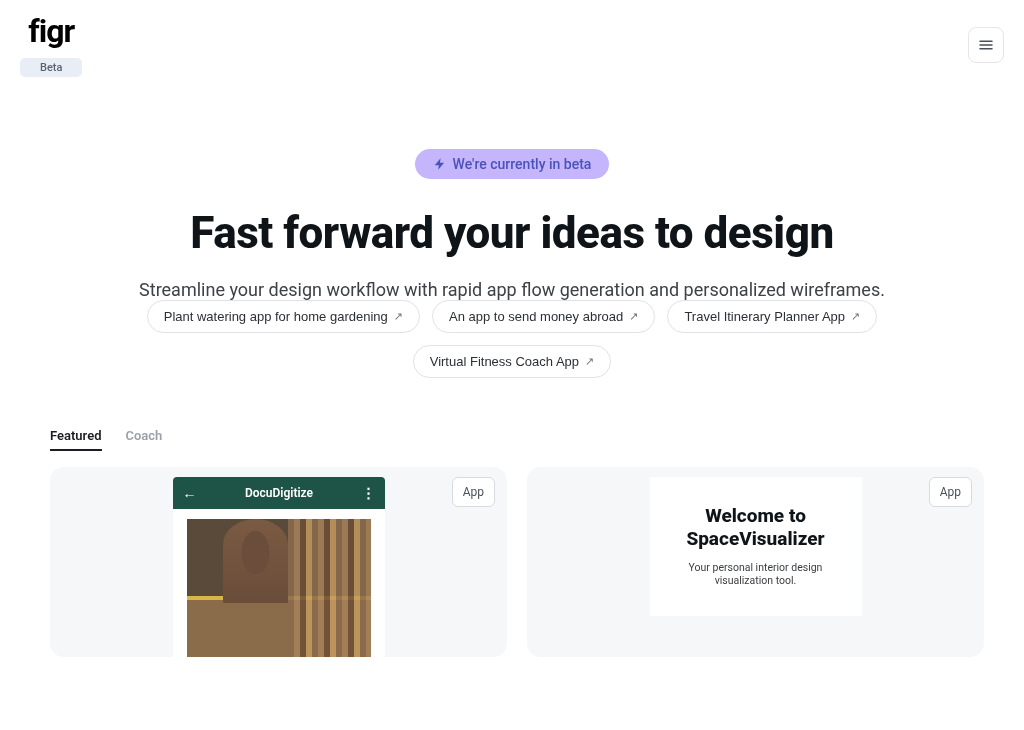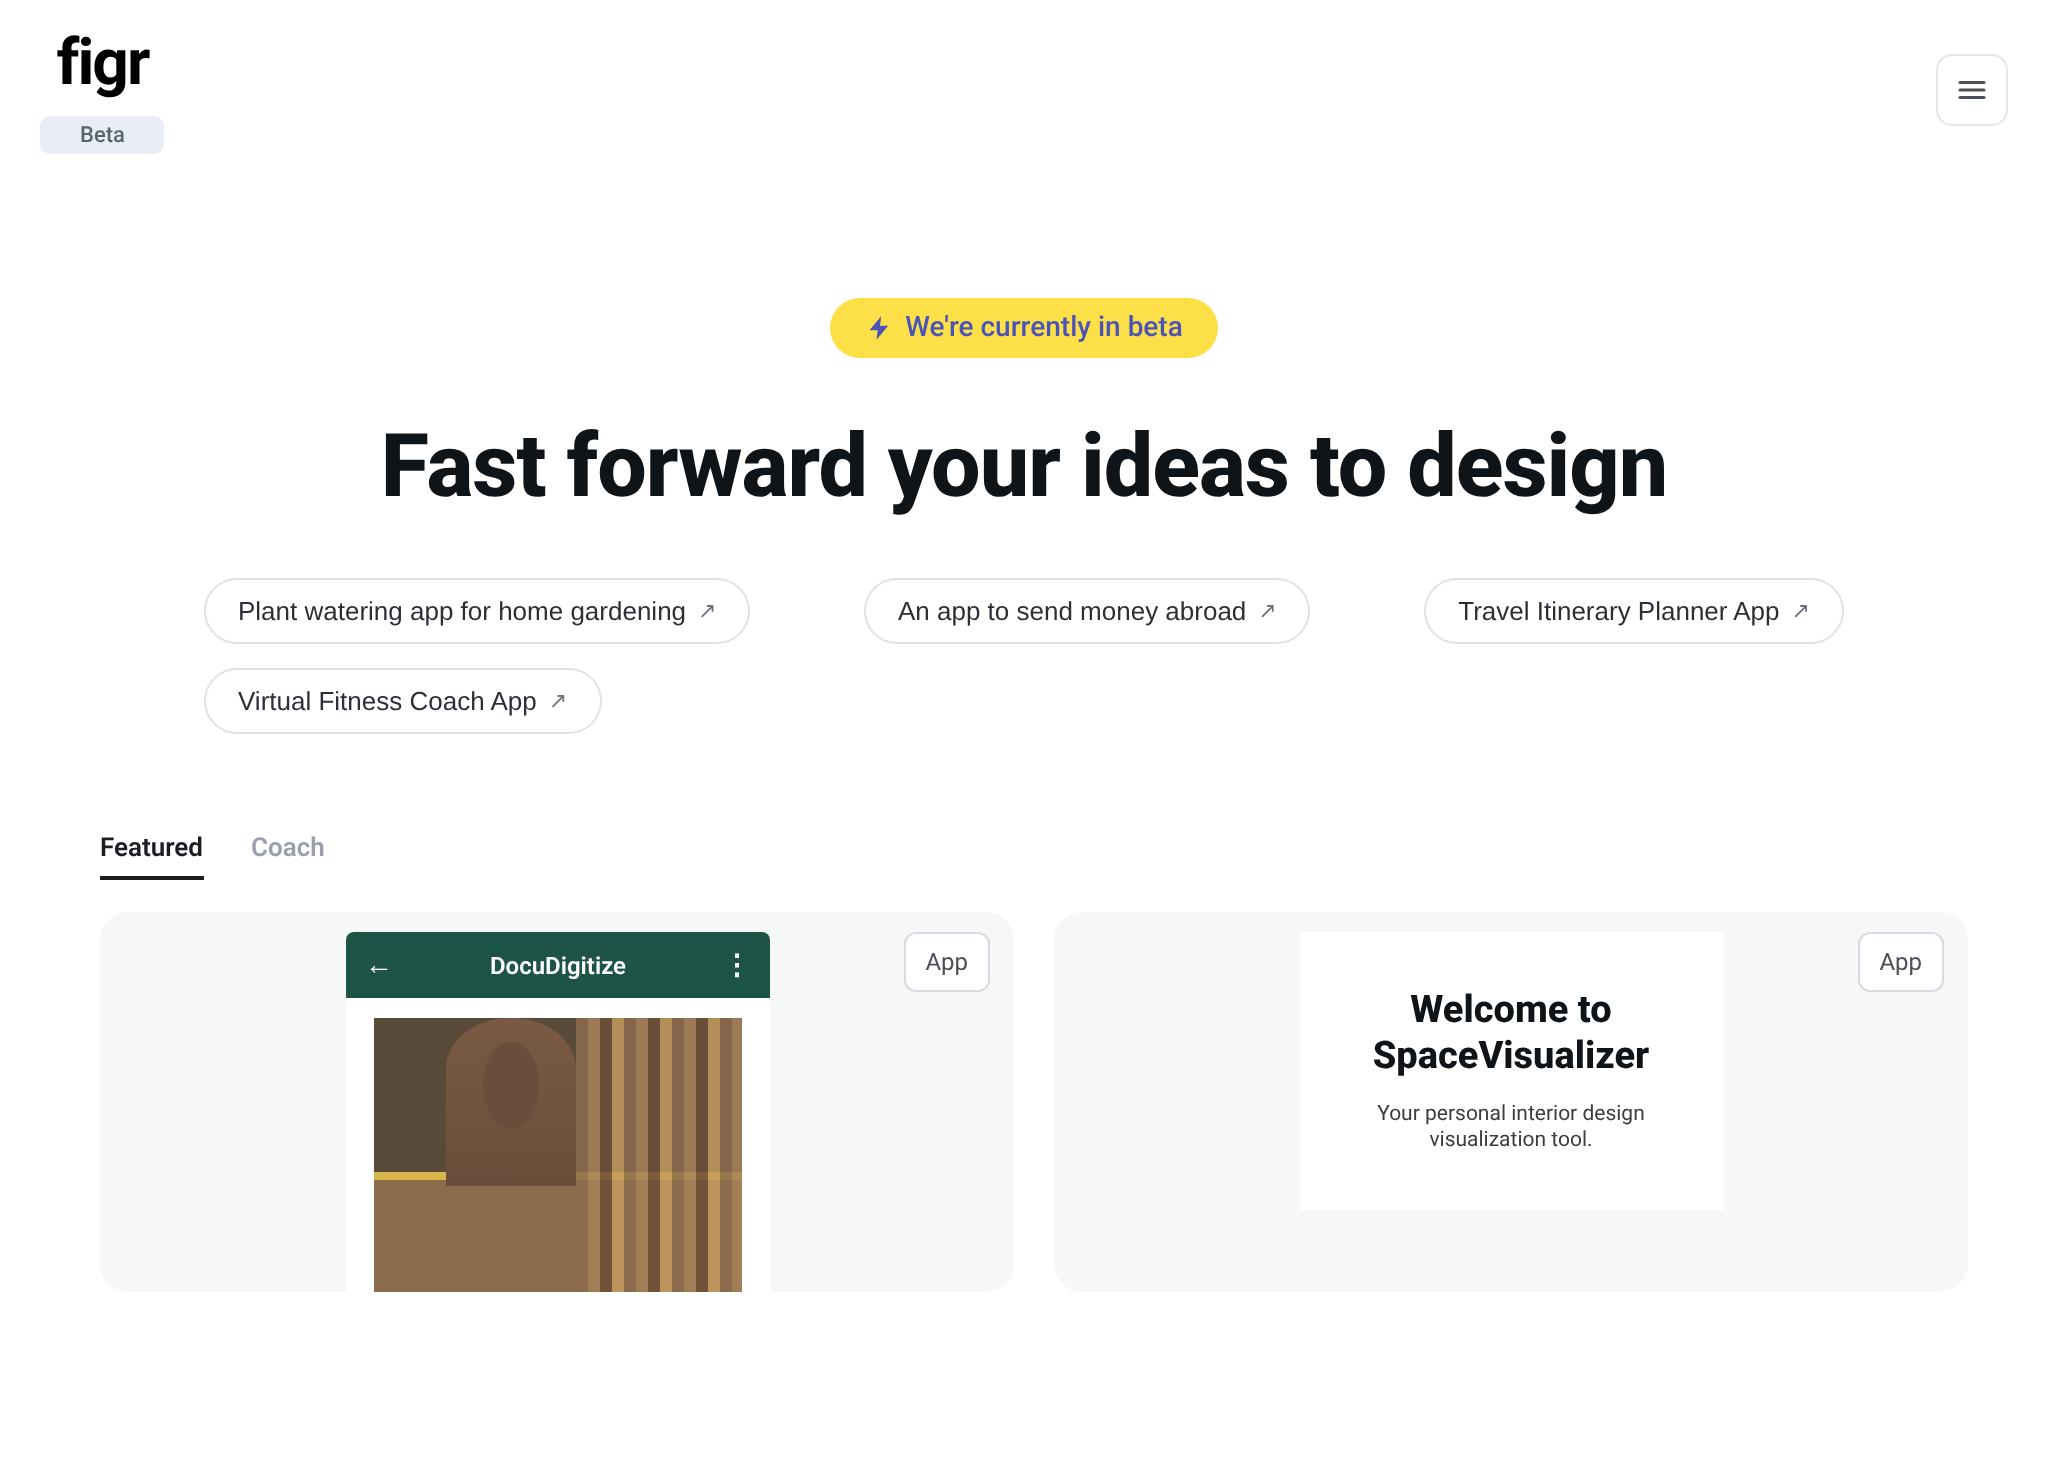--- a/index.html
+++ b/index.html
@@ -42,21 +42,21 @@
       justify-content: center;
       cursor: pointer;
     }
     .hero {
       display: flex;
       flex-direction: column;
       align-items: center;
       padding: 60px 40px 0;
     }
     .beta-pill {
-      background: #fde047;
+      background: #c4b5fd;
       color: #4a53b8;
       font-size: 14px;
       font-weight: 500;
       padding: 7px 18px;
       border-radius: 999px;
       display: flex;
       align-items: center;
       gap: 6px;
     }
     .beta-pill svg { width: 14px; height: 14px; }
@@ -120,25 +120,24 @@
       padding: 10px 20px;
       font-size: 15px;
       font-weight: 600;
       display: flex;
       align-items: center;
       gap: 6px;
       cursor: pointer;
     }
     .generate-btn svg { width: 16px; height: 16px; }
     .suggestions {
-      margin-top: 30px;
       display: flex;
       flex-wrap: wrap;
       gap: 12px;
-      justify-content: space-between;
+      justify-content: center;
       max-width: 820px;
     }
     .sugg-chip {
       border: 1px solid #e0e2e7;
       border-radius: 999px;
       background: #fff;
       padding: 8px 16px;
       font-size: 13px;
       color: #2b2f36;
       display: flex;
@@ -269,20 +268,21 @@
 
 <div class="hero">
   <div class="beta-pill">
     <svg viewBox="0 0 24 24" fill="#4a53b8">
         <path d="M13 2 3 14h7l-1 8 10-12h-7l1-8z"></path>
       </svg>
     <span>We're currently in beta</span>
   </div>
 
   <h1 class="headline">Fast forward your ideas to design</h1>
+  <p class="subhead">Streamline your design workflow with rapid app flow generation and personalized wireframes.</p>
 
 
   <div class="suggestions">
     <button class="sugg-chip">
       <span>Plant watering app for home gardening</span>
       <span class="arrow">↗</span>
     </button>
     <button class="sugg-chip">
       <span>An app to send money abroad</span>
       <span class="arrow">↗</span>

